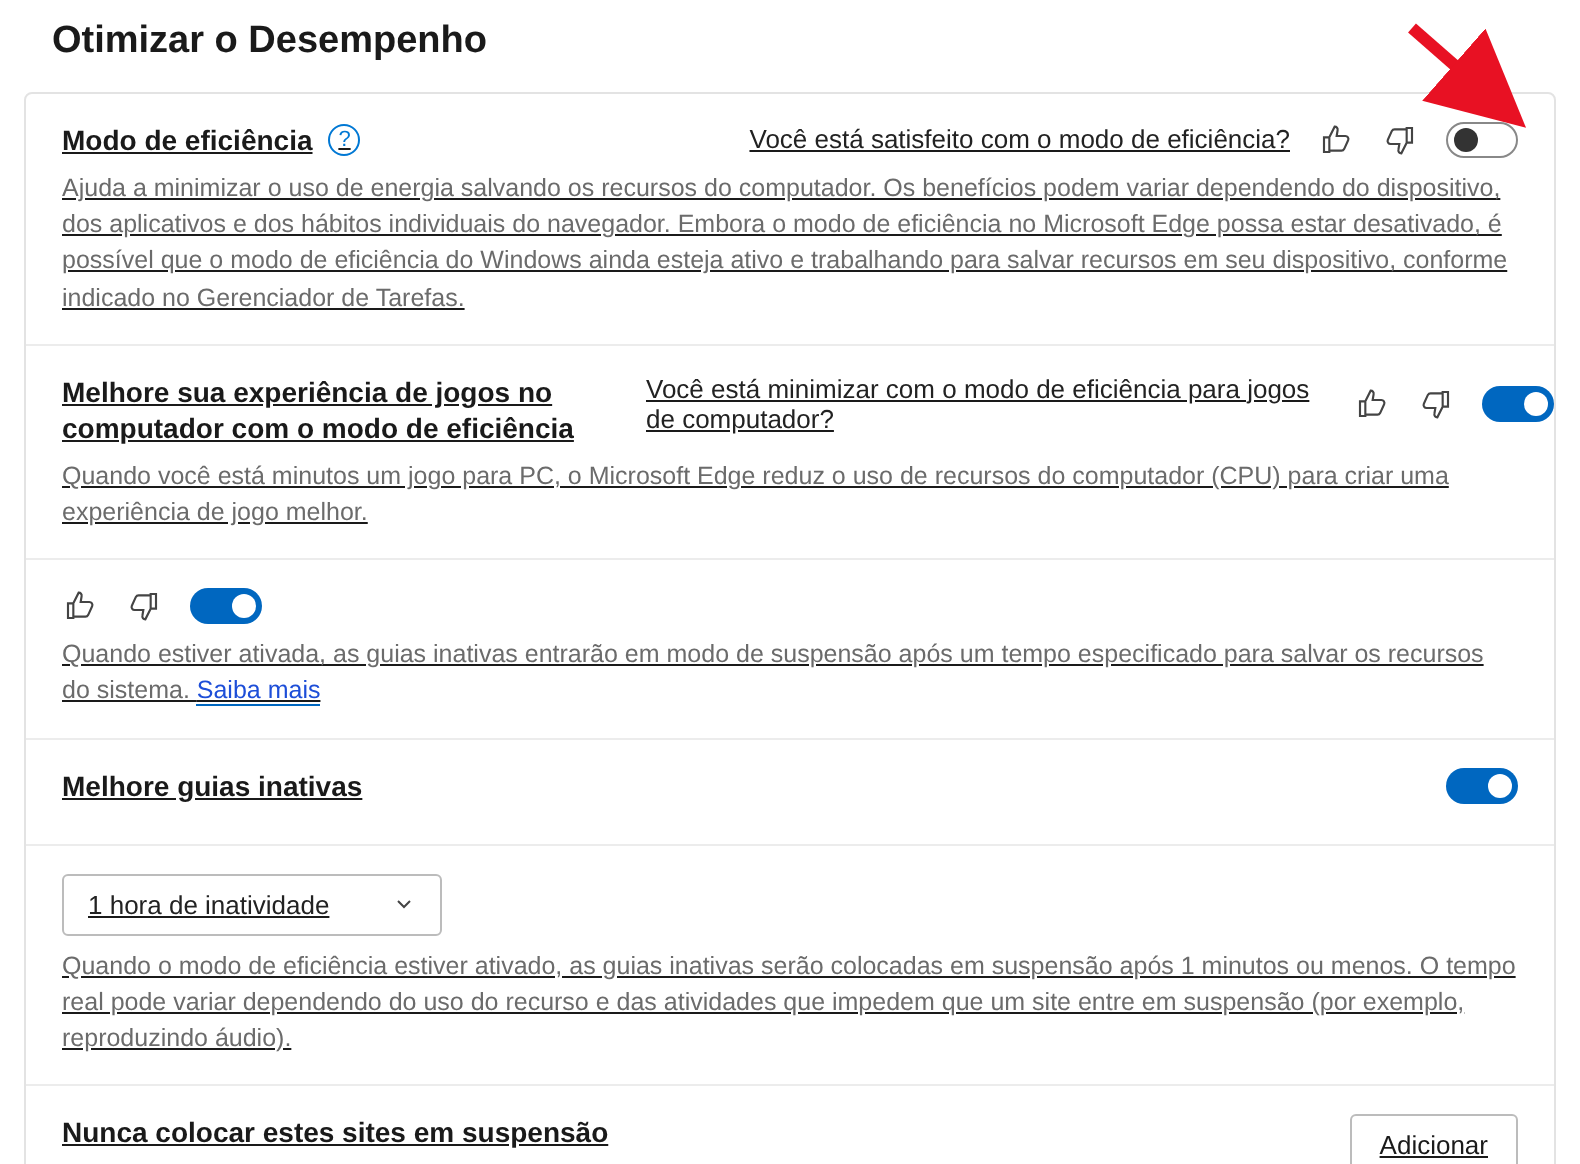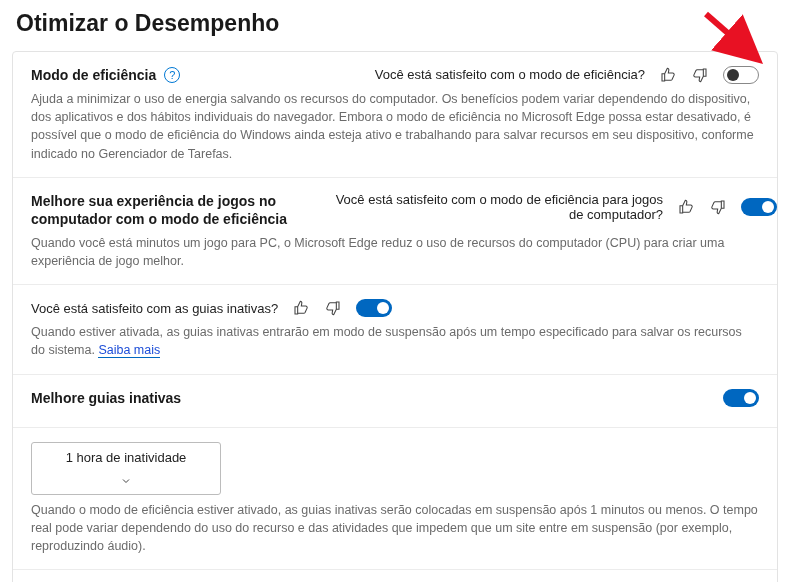--- a/index.html
+++ b/index.html
@@ -6,32 +6,33 @@
   body {
     margin: 0;
     padding: 10px 12px;
     font-family: "Segoe UI", Arial, sans-serif;
     font-size: 13px;
     color: #1a1a1a;
     background: #ffffff;
     width: 790px;
   }
   .page-title {
-    font-size: 23px;
+    font-size: 19px;
     font-weight: 600;
-    margin: 0 0 14px 4px;
+    margin: 0 0 14px 14px;
   }
   .panel {
     border: 1px solid #e3e3e3;
     border-radius: 4px;
     background: #fff;
   }
   .section {
     padding: 14px 18px 14px 18px;
     border-bottom: 1px solid #ececec;
+    text-decoration: underline;
   }
   .section:last-child { border-bottom: none; }
   .head-row {
     display: flex;
     align-items: flex-start;
     justify-content: space-between;
     gap: 12px;
     margin-bottom: 6px;
   }
   .title-wrap {
@@ -61,21 +62,20 @@
   .right-controls {
     display: flex;
     align-items: center;
     gap: 14px;
     flex-shrink: 0;
   }
   .prompt-text {
     font-size: 13px;
     color: #222;
     white-space: normal;
-    text-align: right;
     line-height: 1.2;
   }
   .thumb-btn {
     display: inline-flex;
     align-items: center;
     justify-content: center;
     width: 18px;
     height: 18px;
     color: #444;
   }
@@ -121,21 +121,20 @@
     border: 1px solid #bcbcbc;
     border-radius: 3px;
     padding: 7px 12px;
     min-width: 190px;
     display: flex;
     align-items: center;
     justify-content: space-between;
     gap: 10px;
     font-size: 13px;
     color: #222;
-    flex-direction: column;
   }
   .chev { width: 12px; height: 12px; }
   .add-btn {
     border: 1px solid #bcbcbc;
     border-radius: 3px;
     padding: 7px 14px;
     font-size: 13px;
     background: #fff;
   }
   .arrow-annot {
@@ -190,21 +189,21 @@
     </div>
     <div class="desc">Ajuda a minimizar o uso de energia salvando os recursos do computador. Os benefícios podem variar dependendo do dispositivo, dos aplicativos e dos hábitos individuais do navegador. Embora o modo de eficiência no Microsoft Edge possa estar desativado, é possível que o modo de eficiência do Windows ainda esteja ativo e trabalhando para salvar recursos em seu dispositivo, conforme indicado no Gerenciador de Tarefas.</div>
   </div>
 
   <div class="section">
     <div class="head-row">
       <div class="title-wrap">
         <span class="section-title">Melhore sua experiência de jogos no computador com o modo de eficiência</span>
       </div>
       <div class="right-controls">
-        <span class="prompt-text" style="max-width:340px">Você está satisfeito com o modo de eficiência para jogos de computador?</span>
+        <span class="prompt-text" style="max-width:340px">Você está minimizar com o modo de eficiência para jogos de computador?</span>
         <span class="thumb-btn">
           <svg viewBox="0 0 24 24" fill="none" stroke="currentColor" stroke-width="1.6">
                 <path d="M7 10v11H3V10h4zm0 0l4-8c1.5 0 2.5 1.2 2.2 2.7L12.5 9H19c1.7 0 2.8 1.7 2.1 3.2l-3 6.6c-.4.8-1.2 1.2-2 1.2H7"></path>
               </svg>
         </span>
         <span class="thumb-btn">
           <svg viewBox="0 0 24 24" fill="none" stroke="currentColor" stroke-width="1.6">
                 <path d="M17 14V3h4v11h-4zm0 0l-4 8c-1.5 0-2.5-1.2-2.2-2.7L11.5 15H5c-1.7 0-2.8-1.7-2.1-3.2l3-6.6C6.3 4.4 7.1 4 7.9 4H17"></path>
               </svg>
         </span>
@@ -212,21 +211,20 @@
               <span class="knob"></span>
             </span>
       </div>
     </div>
     <div class="desc">Quando você está minutos um jogo para PC, o Microsoft Edge reduz o uso de recursos do computador (CPU) para criar uma experiência de jogo melhor.</div>
   </div>
 
   <div class="section">
     <div class="head-row">
       <div class="right-controls">
-        <span class="prompt-text">Você está satisfeito com as guias inativas?</span>
         <span class="thumb-btn">
           <svg viewBox="0 0 24 24" fill="none" stroke="currentColor" stroke-width="1.6">
                 <path d="M7 10v11H3V10h4zm0 0l4-8c1.5 0 2.5 1.2 2.2 2.7L12.5 9H19c1.7 0 2.8 1.7 2.1 3.2l-3 6.6c-.4.8-1.2 1.2-2 1.2H7"></path>
               </svg>
         </span>
         <span class="thumb-btn">
           <svg viewBox="0 0 24 24" fill="none" stroke="currentColor" stroke-width="1.6">
                 <path d="M17 14V3h4v11h-4zm0 0l-4 8c-1.5 0-2.5-1.2-2.2-2.7L11.5 15H5c-1.7 0-2.8-1.7-2.1-3.2l3-6.6C6.3 4.4 7.1 4 7.9 4H17"></path>
               </svg>
         </span>

